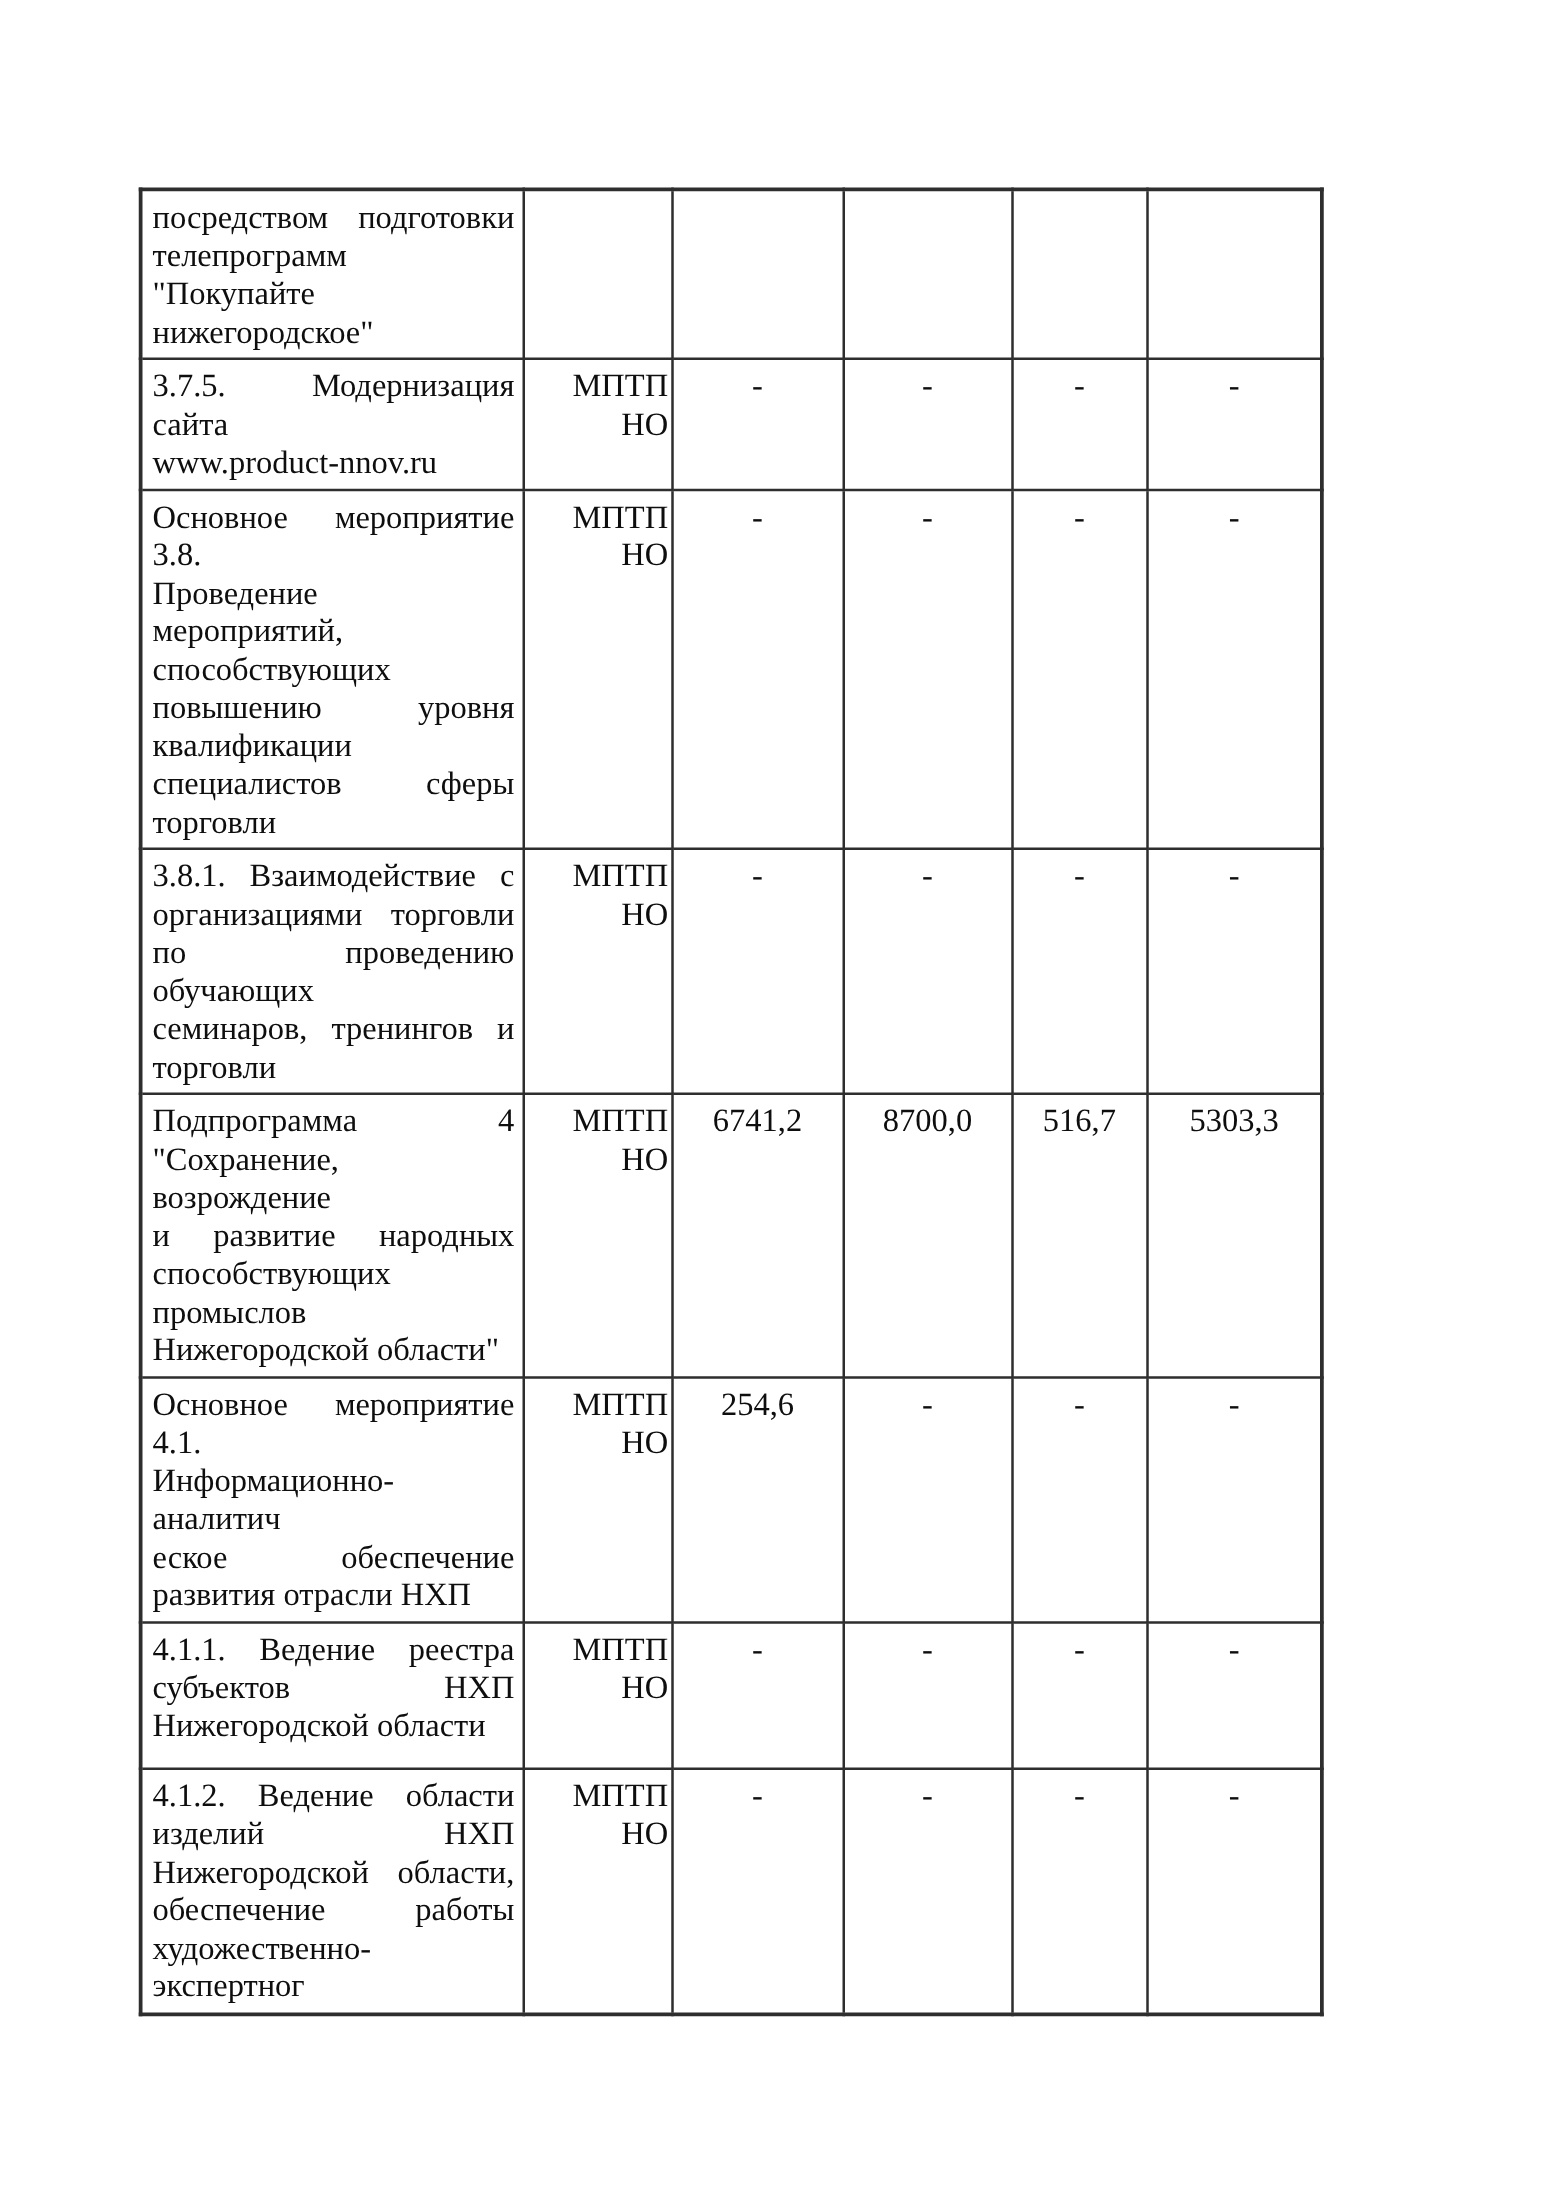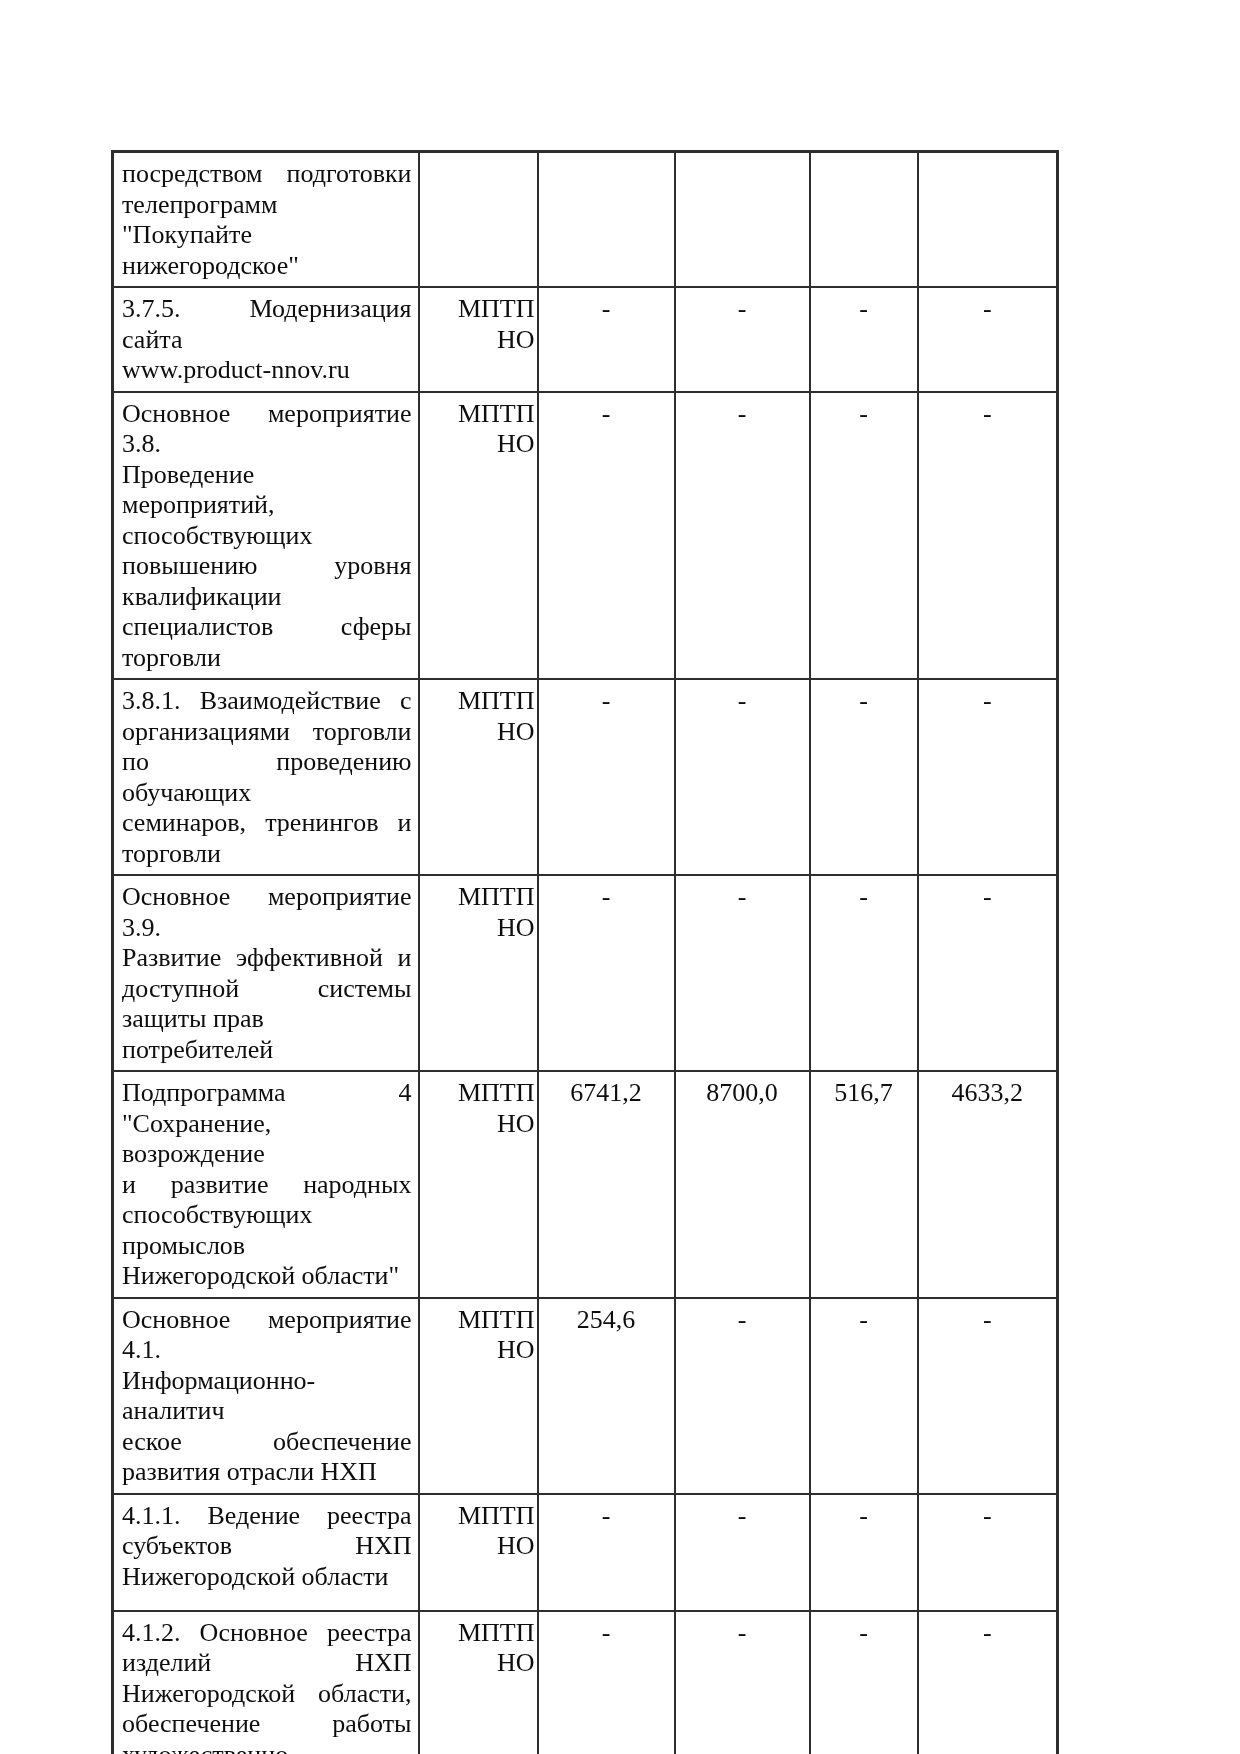--- a/index.html
+++ b/index.html
@@ -108,53 +108,37 @@
           </td>
           <td class="cen">
             <div class="cl">МПТП</div>
             <div class="cl">НО</div>
           </td>
           <td class="cen">-</td>
           <td class="cen">-</td>
           <td class="cen">-</td>
           <td class="cen">-</td>
         </tr>
-        <tr style="height: 137px;">
-          <td class="desc">
-            <div class="jl">Основное мероприятие 3.9.</div>
-            <div class="jl">Развитие эффективной и</div>
-            <div class="jl">доступной системы</div>
-            <div class="ll">защиты прав потребителей</div>
-          </td>
-          <td class="cen">
-            <div class="cl">МПТП</div>
-            <div class="cl">НО</div>
-          </td>
-          <td class="cen">-</td>
-          <td class="cen">-</td>
-          <td class="cen">-</td>
-          <td class="cen">-</td>
-        </tr>
         <tr style="height: 195px;">
           <td class="desc">
             <div class="jl">Подпрограмма 4</div>
             <div class="jl">"Сохранение, возрождение</div>
             <div class="jl">и развитие народных</div>
             <div class="jl">способствующих</div>
             <div class="jl">промыслов</div>
             <div class="ll">Нижегородской области"</div>
           </td>
           <td class="cen">
             <div class="cl">МПТП</div>
             <div class="cl">НО</div>
           </td>
           <td class="cen">6741,2</td>
           <td class="cen">8700,0</td>
           <td class="cen">516,7</td>
-          <td class="cen">4633,2</td>
+          <td class="cen">5303,3</td>
         </tr>
         <tr style="height: 133px; padding-left: 12px;">
           <td class="desc">
             <div class="jl">Основное мероприятие 4.1.</div>
             <div class="jl">Информационно-аналитич</div>
             <div class="jl">еское обеспечение</div>
             <div class="ll">развития отрасли НХП</div>
           </td>
           <td class="cen">
             <div class="cl">МПТП</div>
@@ -175,21 +159,21 @@
             <div class="cl">МПТП</div>
             <div class="cl">НО</div>
           </td>
           <td class="cen">-</td>
           <td class="cen">-</td>
           <td class="cen">-</td>
           <td class="cen">-</td>
         </tr>
         <tr style="height: 194px;">
           <td class="desc">
-            <div class="jl">4.1.2. Основное реестра</div>
+            <div class="jl">4.1.2. Ведение области</div>
             <div class="jl">изделий НХП</div>
             <div class="jl">Нижегородской области,</div>
             <div class="jl">обеспечение работы</div>
             <div class="jl">художественно-экспертног</div>
           </td>
           <td class="cen">
             <div class="cl">МПТП</div>
             <div class="cl">НО</div>
           </td>
           <td class="cen">-</td>

